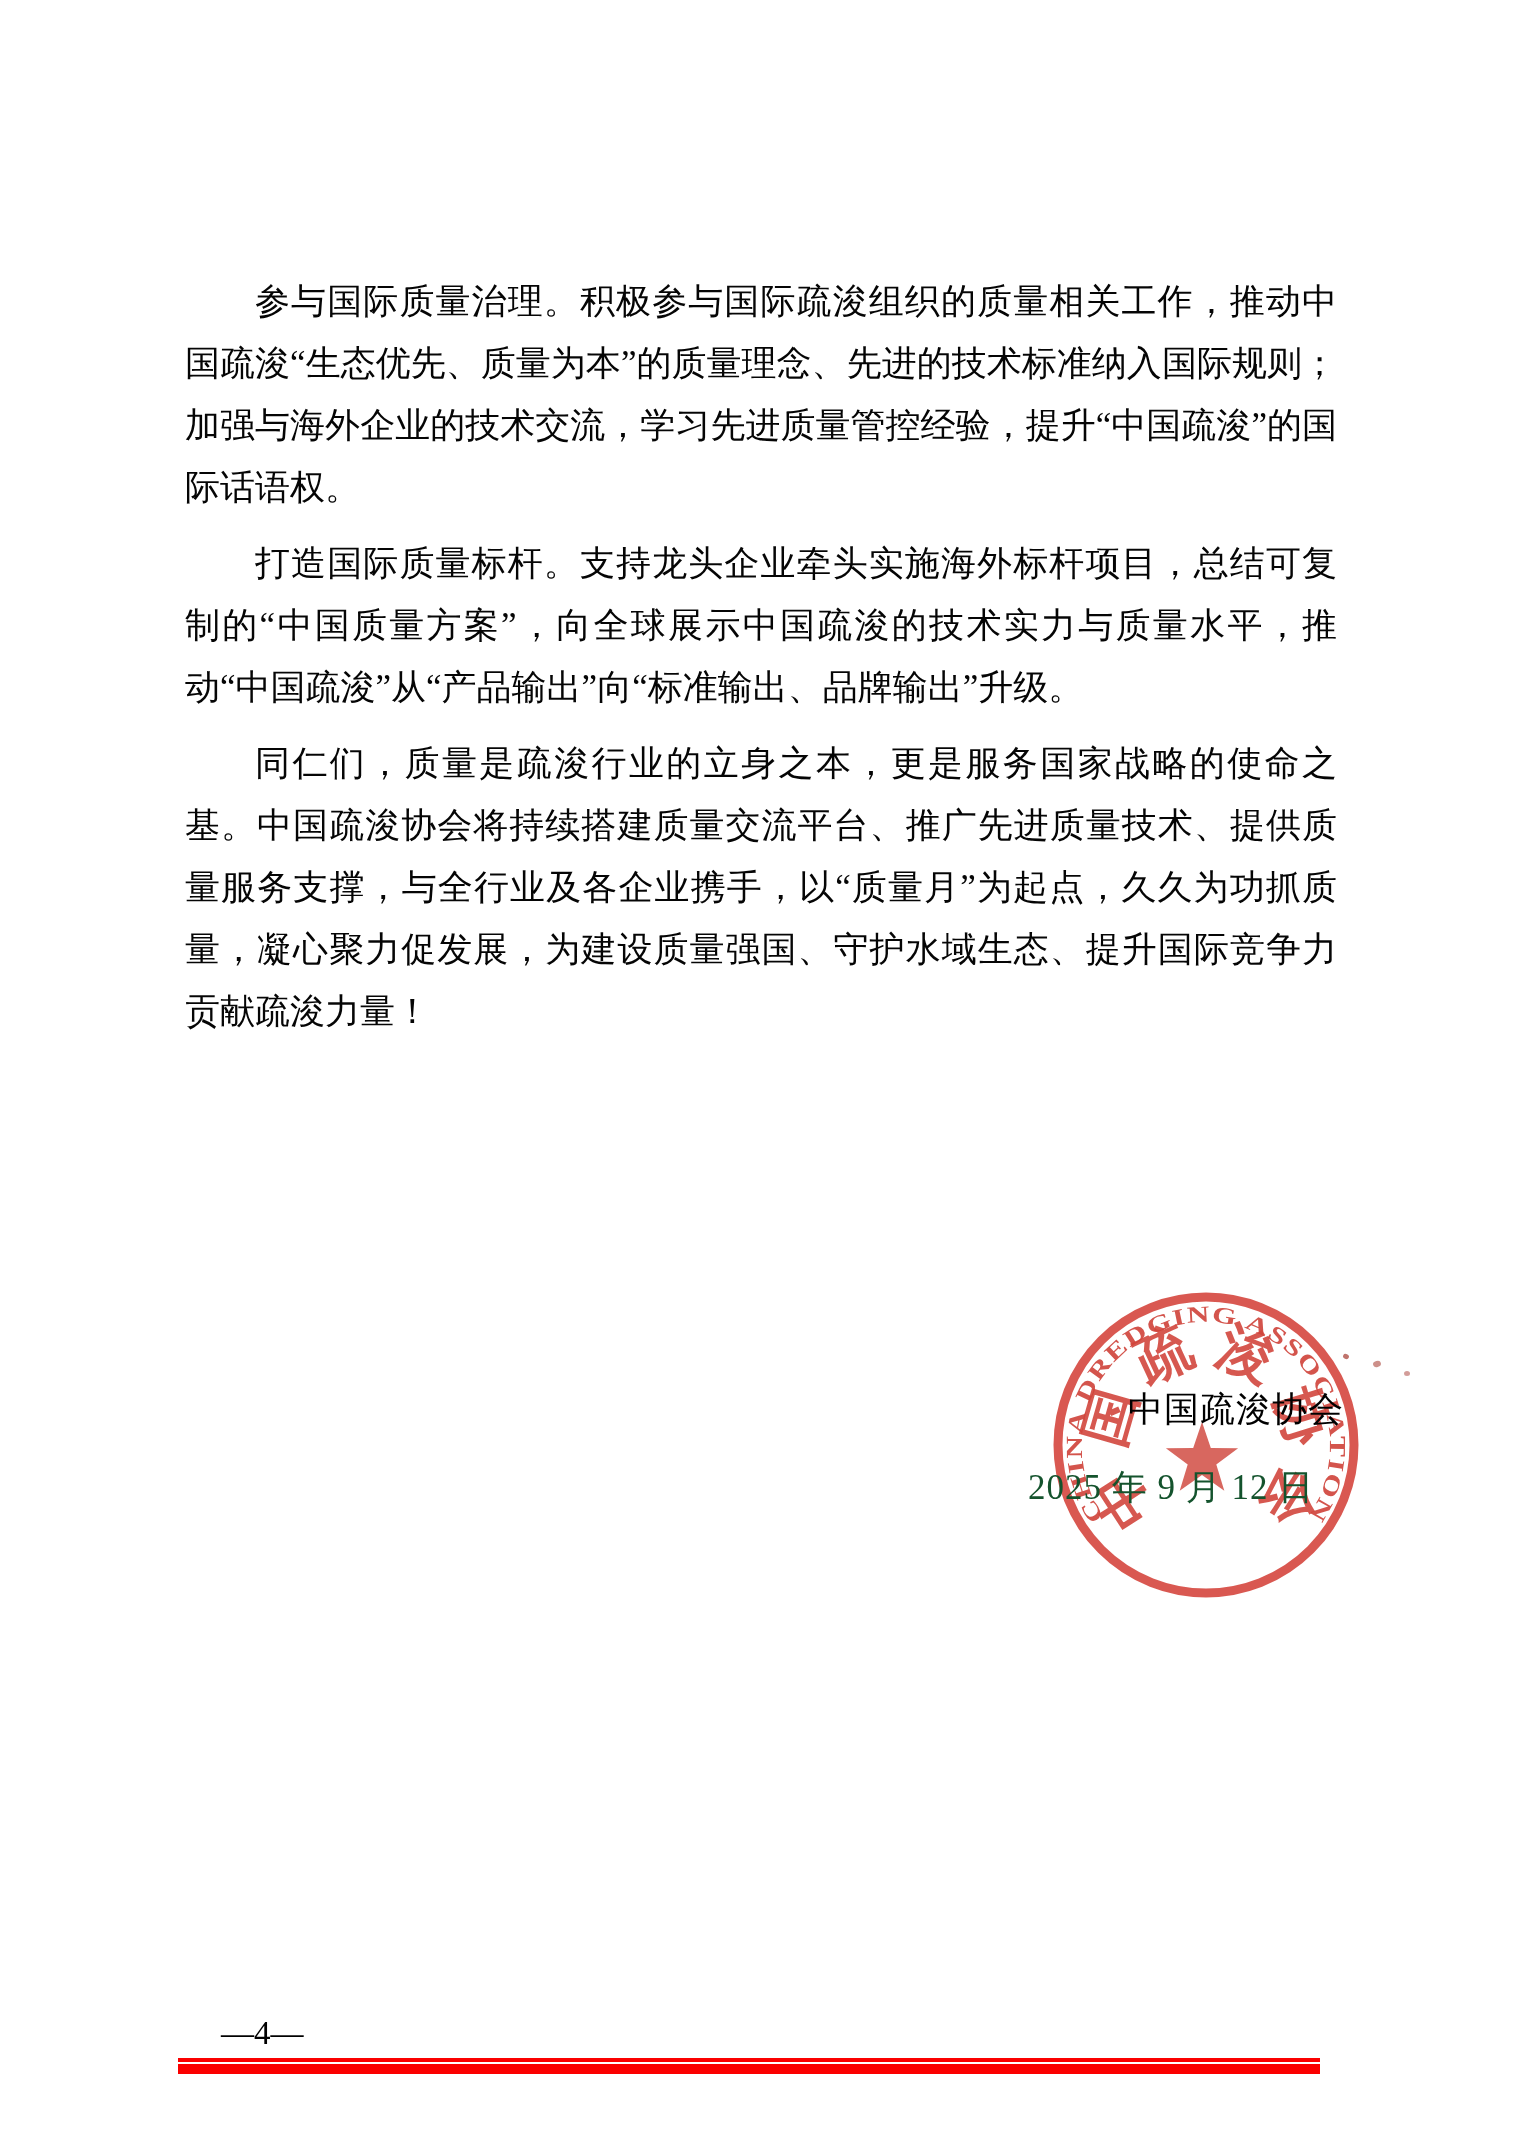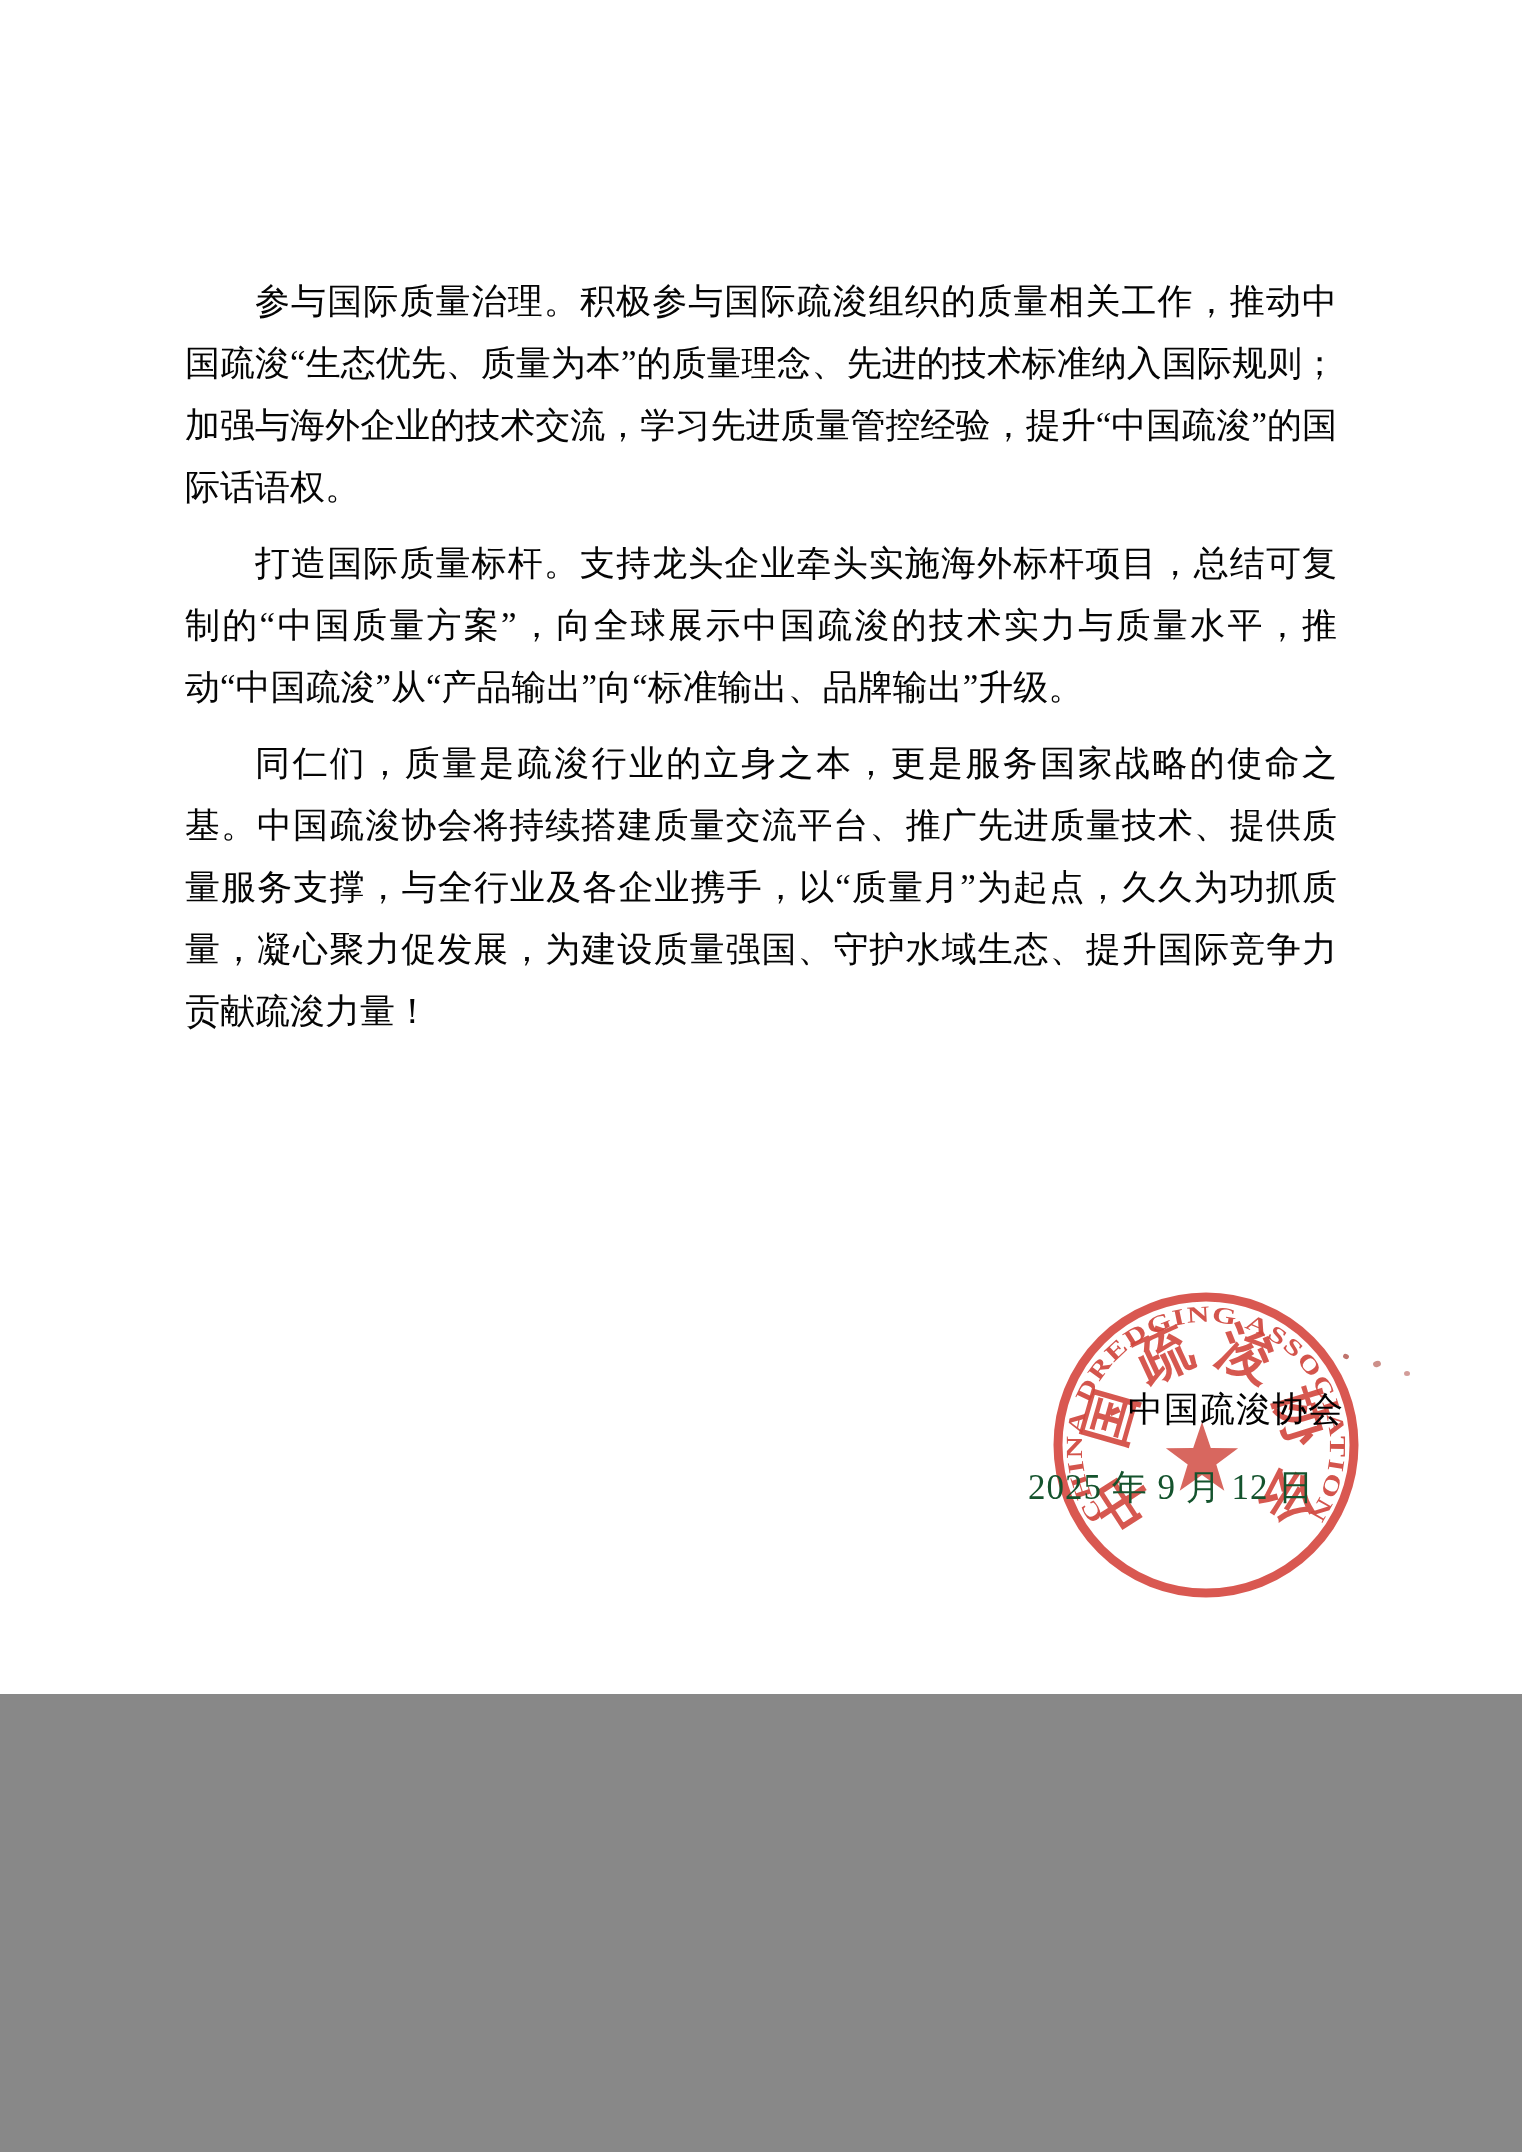--- a/index.html
+++ b/index.html
@@ -1,18 +1,18 @@
 <!DOCTYPE html>
 <html><head>
 <meta charset="utf-8">
 <style>
   html,body{margin:0;padding:0;background:#888;}
   .page{
     position:relative;
-    width:1522px;height:1694px;
+    width:1522px;height:2152px;
     margin:0 auto;
     background:#ffffff;
     overflow:hidden;
     font-family:"Liberation Serif","DejaVu Serif",serif;
     color:#000;
   }
   
   .content{
     position:absolute;left:185px;top:271px;width:1152px;
     font-size:35px;line-height:62px;

